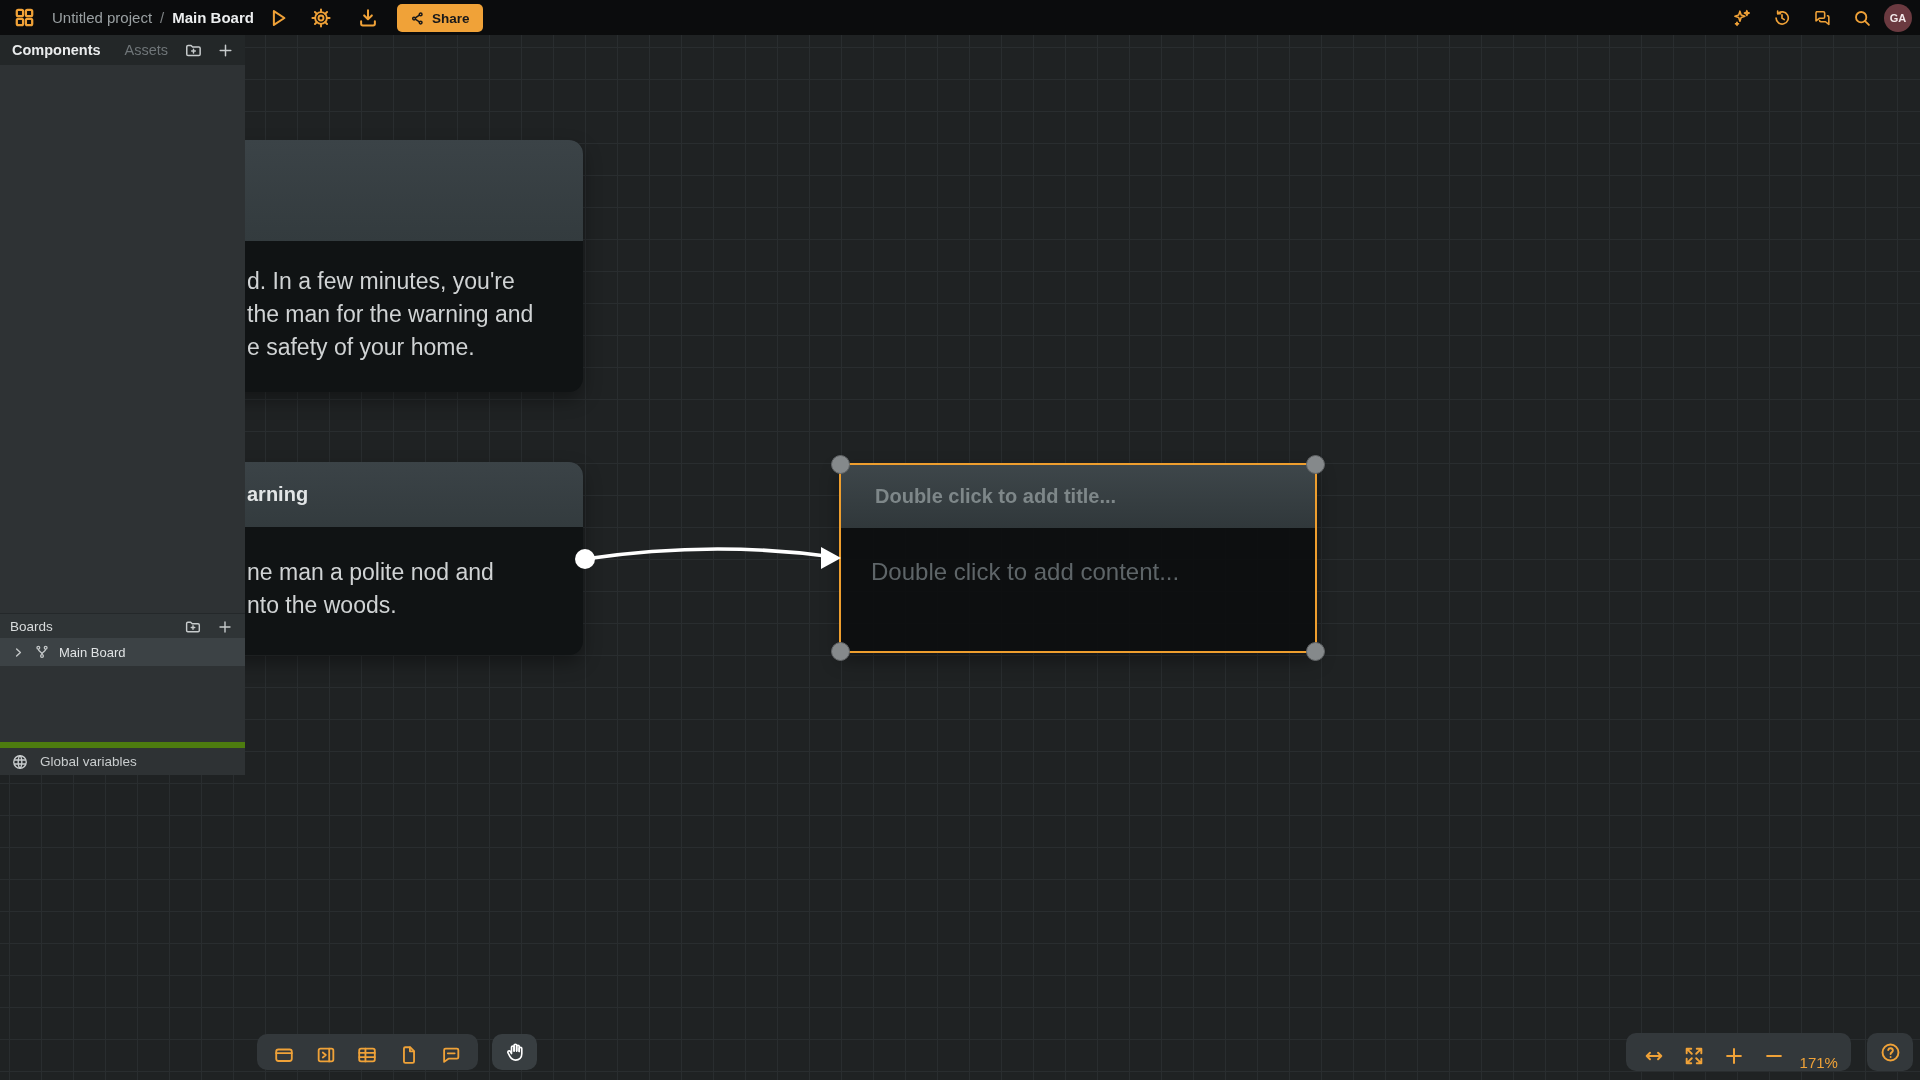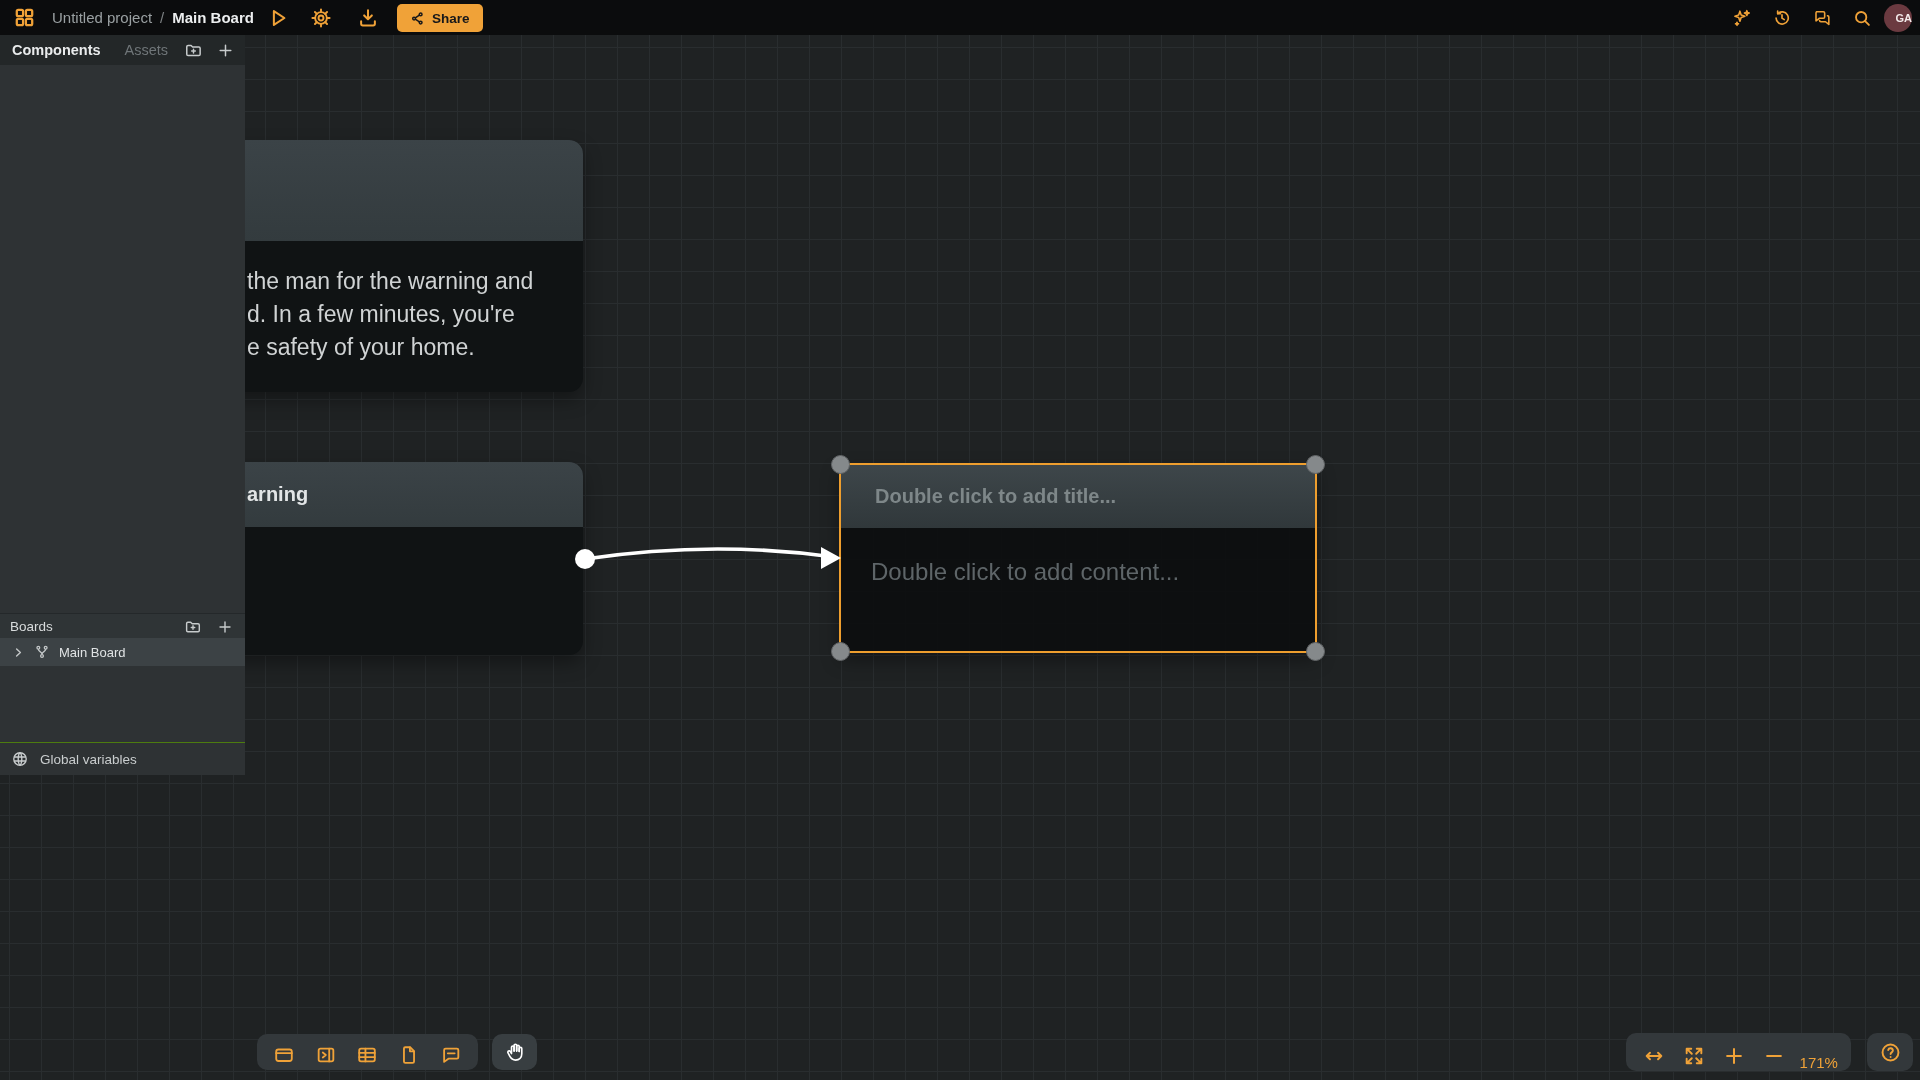--- a/index.html
+++ b/index.html
@@ -26,21 +26,21 @@
   .crumb-board { color:#ECEEEF; font-weight:bold; }
   .tb-icon-btn { position:absolute; top:6px; width:24px; height:24px; color:#F0A238;
     display:flex; align-items:center; justify-content:center; cursor:pointer; }
   #share-btn { position:absolute; left:397px; top:4px; height:28px; padding:0 13px;
     background:#F0A238; border-radius:5px; display:flex; align-items:center; gap:7px;
     color:#17181A; font-size:13.5px; font-weight:bold; cursor:pointer; }
   #topbar-right { position:absolute; right:48px; top:5px; height:25px;
     display:flex; align-items:center; gap:20px; color:#F0A238; }
   #avatar { position:absolute; right:8px; top:4px; width:28px; height:28px;
     border-radius:50%; background:#6B3A40; color:#F3EAEA; font-size:11px; font-weight:bold;
-    display:flex; align-items:center; justify-content:flex-end; cursor:pointer; }
+    display:flex; align-items:center; justify-content:center; cursor:pointer; }
 
   
   #sidebar { position:absolute; left:0; top:35px; width:245px; height:740px;
     background:#2E3234; z-index:10; }
   #tabstrip { position:absolute; left:0; top:0; width:245px; height:30px;
     background:#232728; display:flex; align-items:center; font-size:14.5px; }
   .tab { padding:0 12px; cursor:pointer; }
   .tab.active { color:#E9EBEC; font-weight:bold; }
   .tab.inactive { color:#6F7578; }
   .strip-icons { position:absolute; right:10px; top:0; height:30px;
@@ -49,21 +49,21 @@
     justify-content:center; cursor:pointer; }
   #boards-header { position:absolute; left:0; top:578px; width:245px; height:25px;
     background:#2F3436; border-top:1px solid #24282A; display:flex; align-items:center;
     font-size:13.5px; color:#D8DBDC; padding-left:10px; }
   #boards-header .strip-icons { height:25px; }
   #board-row { position:absolute; left:0; top:603px; width:245px; height:28px;
     background:#3C4245; display:flex; align-items:center; gap:9px; padding-left:12px;
     color:#E0E3E4; font-size:13px; cursor:pointer; }
   #board-row .ic { color:#C3C7C8; display:flex; }
   #globalvars { position:absolute; left:0; bottom:0; width:245px; height:33px;
-    border-top:1px solid #4d7c0f; display:flex; align-items:center; gap:11px;
+    border-top:6px solid #4d7c0f; display:flex; align-items:center; gap:11px;
     padding-left:11px; color:#C9CDCE; font-size:13.5px; cursor:pointer; }
 
   
   .node { position:absolute; border-radius:14px; background:#101314;
     box-shadow:0 8px 18px rgba(0,0,0,.35); z-index:1; }
   .node-header { border-radius:14px 14px 0 0;
     background:linear-gradient(#3B4347,#333B3E);
     display:flex; align-items:center; }
   .node-title { font-size:20px; font-weight:bold; color:#E2E5E6; white-space:nowrap; }
   .node-line { font-size:23px; line-height:33px; color:#D0D3D4; white-space:nowrap; }
@@ -107,29 +107,33 @@
 </head>
 <body>
 
 <div id="canvas"></div>
 
 <div class="node" id="node-a">
   <div class="node-header">
     <span class="node-title"></span>
   </div>
   <div class="node-body">
+    <div class="node-line">d. In a few minutes, you're</div>
     <div class="node-line">the man for the warning and</div>
-    <div class="node-line">d. In a few minutes, you're</div>
     <div class="node-line">e safety of your home.</div>
   </div>
 </div>
 
 <div class="node" id="node-b">
   <div class="node-header">
     <span class="node-title">arning</span>
+  </div>
+  <div class="node-body">
+    <div class="node-line">ne man a polite nod and</div>
+    <div class="node-line">nto the woods.</div>
   </div>
 </div>
 
 <div class="node" id="node-c">
   <div class="node-header">
     <span class="node-title">Double click to add title...</span>
   </div>
   <div class="node-body">
     <div class="placeholder">Double click to add content...</div>
   </div>

